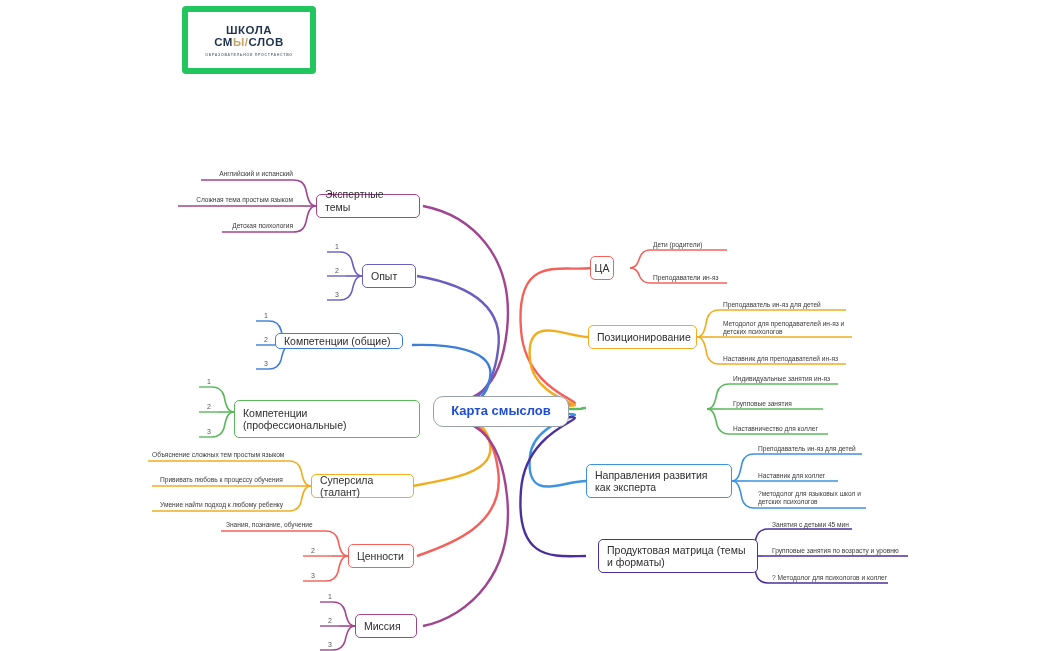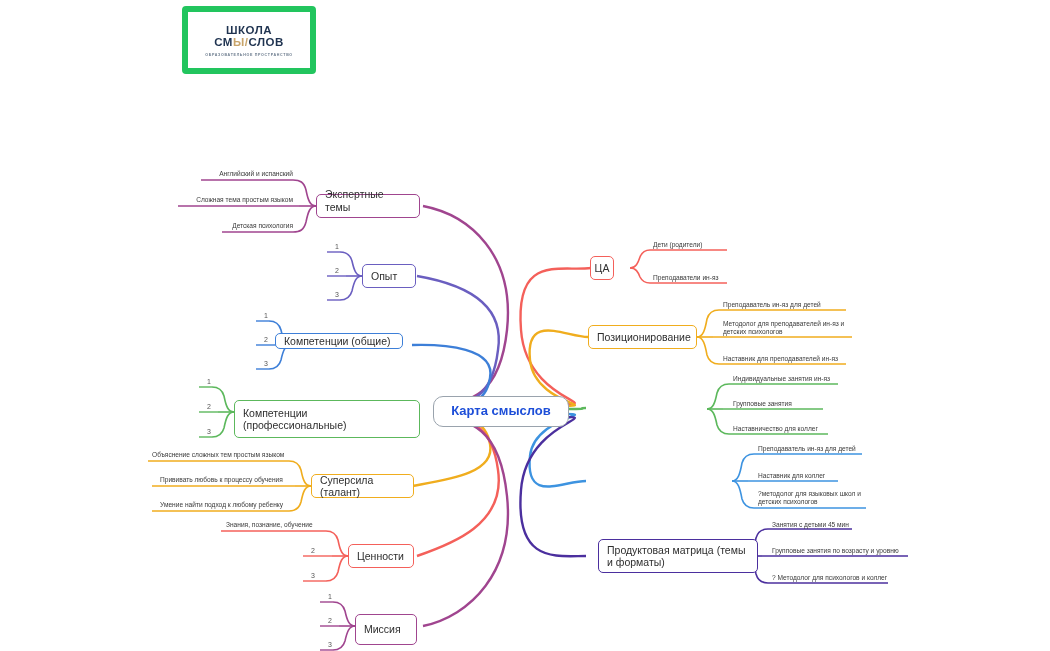--- a/index.html
+++ b/index.html
@@ -201,21 +201,21 @@
   <div class="leaf" style="left:158px;top:476px;width:133px;text-align:left;">Прививать любовь к процессу обучения</div>
   <div class="leaf" style="left:158px;top:501px;width:133px;text-align:left;">Умение найти подход к любому ребенку</div>
 
   <div class="node" style="left:348px;top:544px;width:66px;height:24px;border-color:#f4605a;">
     <span>Ценности</span>
   </div>
   <div class="leaf" style="left:224px;top:521px;width:100px;text-align:left;">Знания, познание, обучение</div>
   <div class="leaf num" style="left:309px;top:547px;width:14px;">2</div>
   <div class="leaf num" style="left:309px;top:572px;width:14px;">3</div>
 
-  <div class="node" style="left:355px;top:614px;width:62px;height:31px;border-color:#a0458f;">
+  <div class="node" style="left:355px;top:614px;width:62px;height:24px;border-color:#a0458f;">
     <span>Миссия</span>
   </div>
   <div class="leaf num" style="left:326px;top:593px;width:14px;">1</div>
   <div class="leaf num" style="left:326px;top:617px;width:14px;">2</div>
   <div class="leaf num" style="left:326px;top:641px;width:14px;">3</div>
 
   <div class="node" style="left:590px;top:256px;width:24px;height:24px;border-color:#f4605a;justify-content:center;">
     <span>ЦА</span>
   </div>
   <div class="leaf" style="left:651px;top:241px;width:80px;text-align:left;">Дети (родители)</div>
@@ -225,20 +225,23 @@
     <span>Позиционирование</span>
   </div>
   <div class="leaf" style="left:721px;top:301px;width:128px;text-align:left;">Преподаватель ин-яз для детей</div>
   <div class="leaf" style="left:721px;top:320px;width:135px;text-align:left;">Методолог для преподавателей ин-яз и детских психологов</div>
   <div class="leaf" style="left:721px;top:355px;width:130px;text-align:left;">Наставник для преподавателей ин-яз</div>
 
   <div class="leaf" style="left:731px;top:375px;width:112px;text-align:left;">Индивидуальные занятия ин-яз</div>
   <div class="leaf" style="left:731px;top:400px;width:100px;text-align:left;">Групповые занятия</div>
   <div class="leaf" style="left:731px;top:425px;width:106px;text-align:left;">Наставничество для коллег</div>
 
+  <div class="node" style="left:586px;top:464px;width:146px;height:34px;border-color:#3d93e0;">
+    <span>Направления развития как эксперта</span>
+  </div>
   <div class="leaf" style="left:756px;top:445px;width:118px;text-align:left;">Преподаватель ин-яз для детей</div>
   <div class="leaf" style="left:756px;top:472px;width:100px;text-align:left;">Наставник для коллег</div>
   <div class="leaf" style="left:756px;top:490px;width:118px;text-align:left;">?методолог для языковых школ и детских психологов</div>
 
   <div class="node" style="left:586px;top:539px;width:160px;height:34px;border-color:#4b2f9e;margin-left:12px;">
     <span>Продуктовая матрица (темы и форматы)</span>
   </div>
   <div class="leaf" style="left:770px;top:521px;width:110px;text-align:left;">Занятия с детьми 45 мин</div>
   <div class="leaf" style="left:770px;top:547px;width:145px;text-align:left;">Групповые занятия по возрасту и уровню</div>
   <div class="leaf" style="left:770px;top:574px;width:130px;text-align:left;">? Методолог для психологов и коллег</div>

